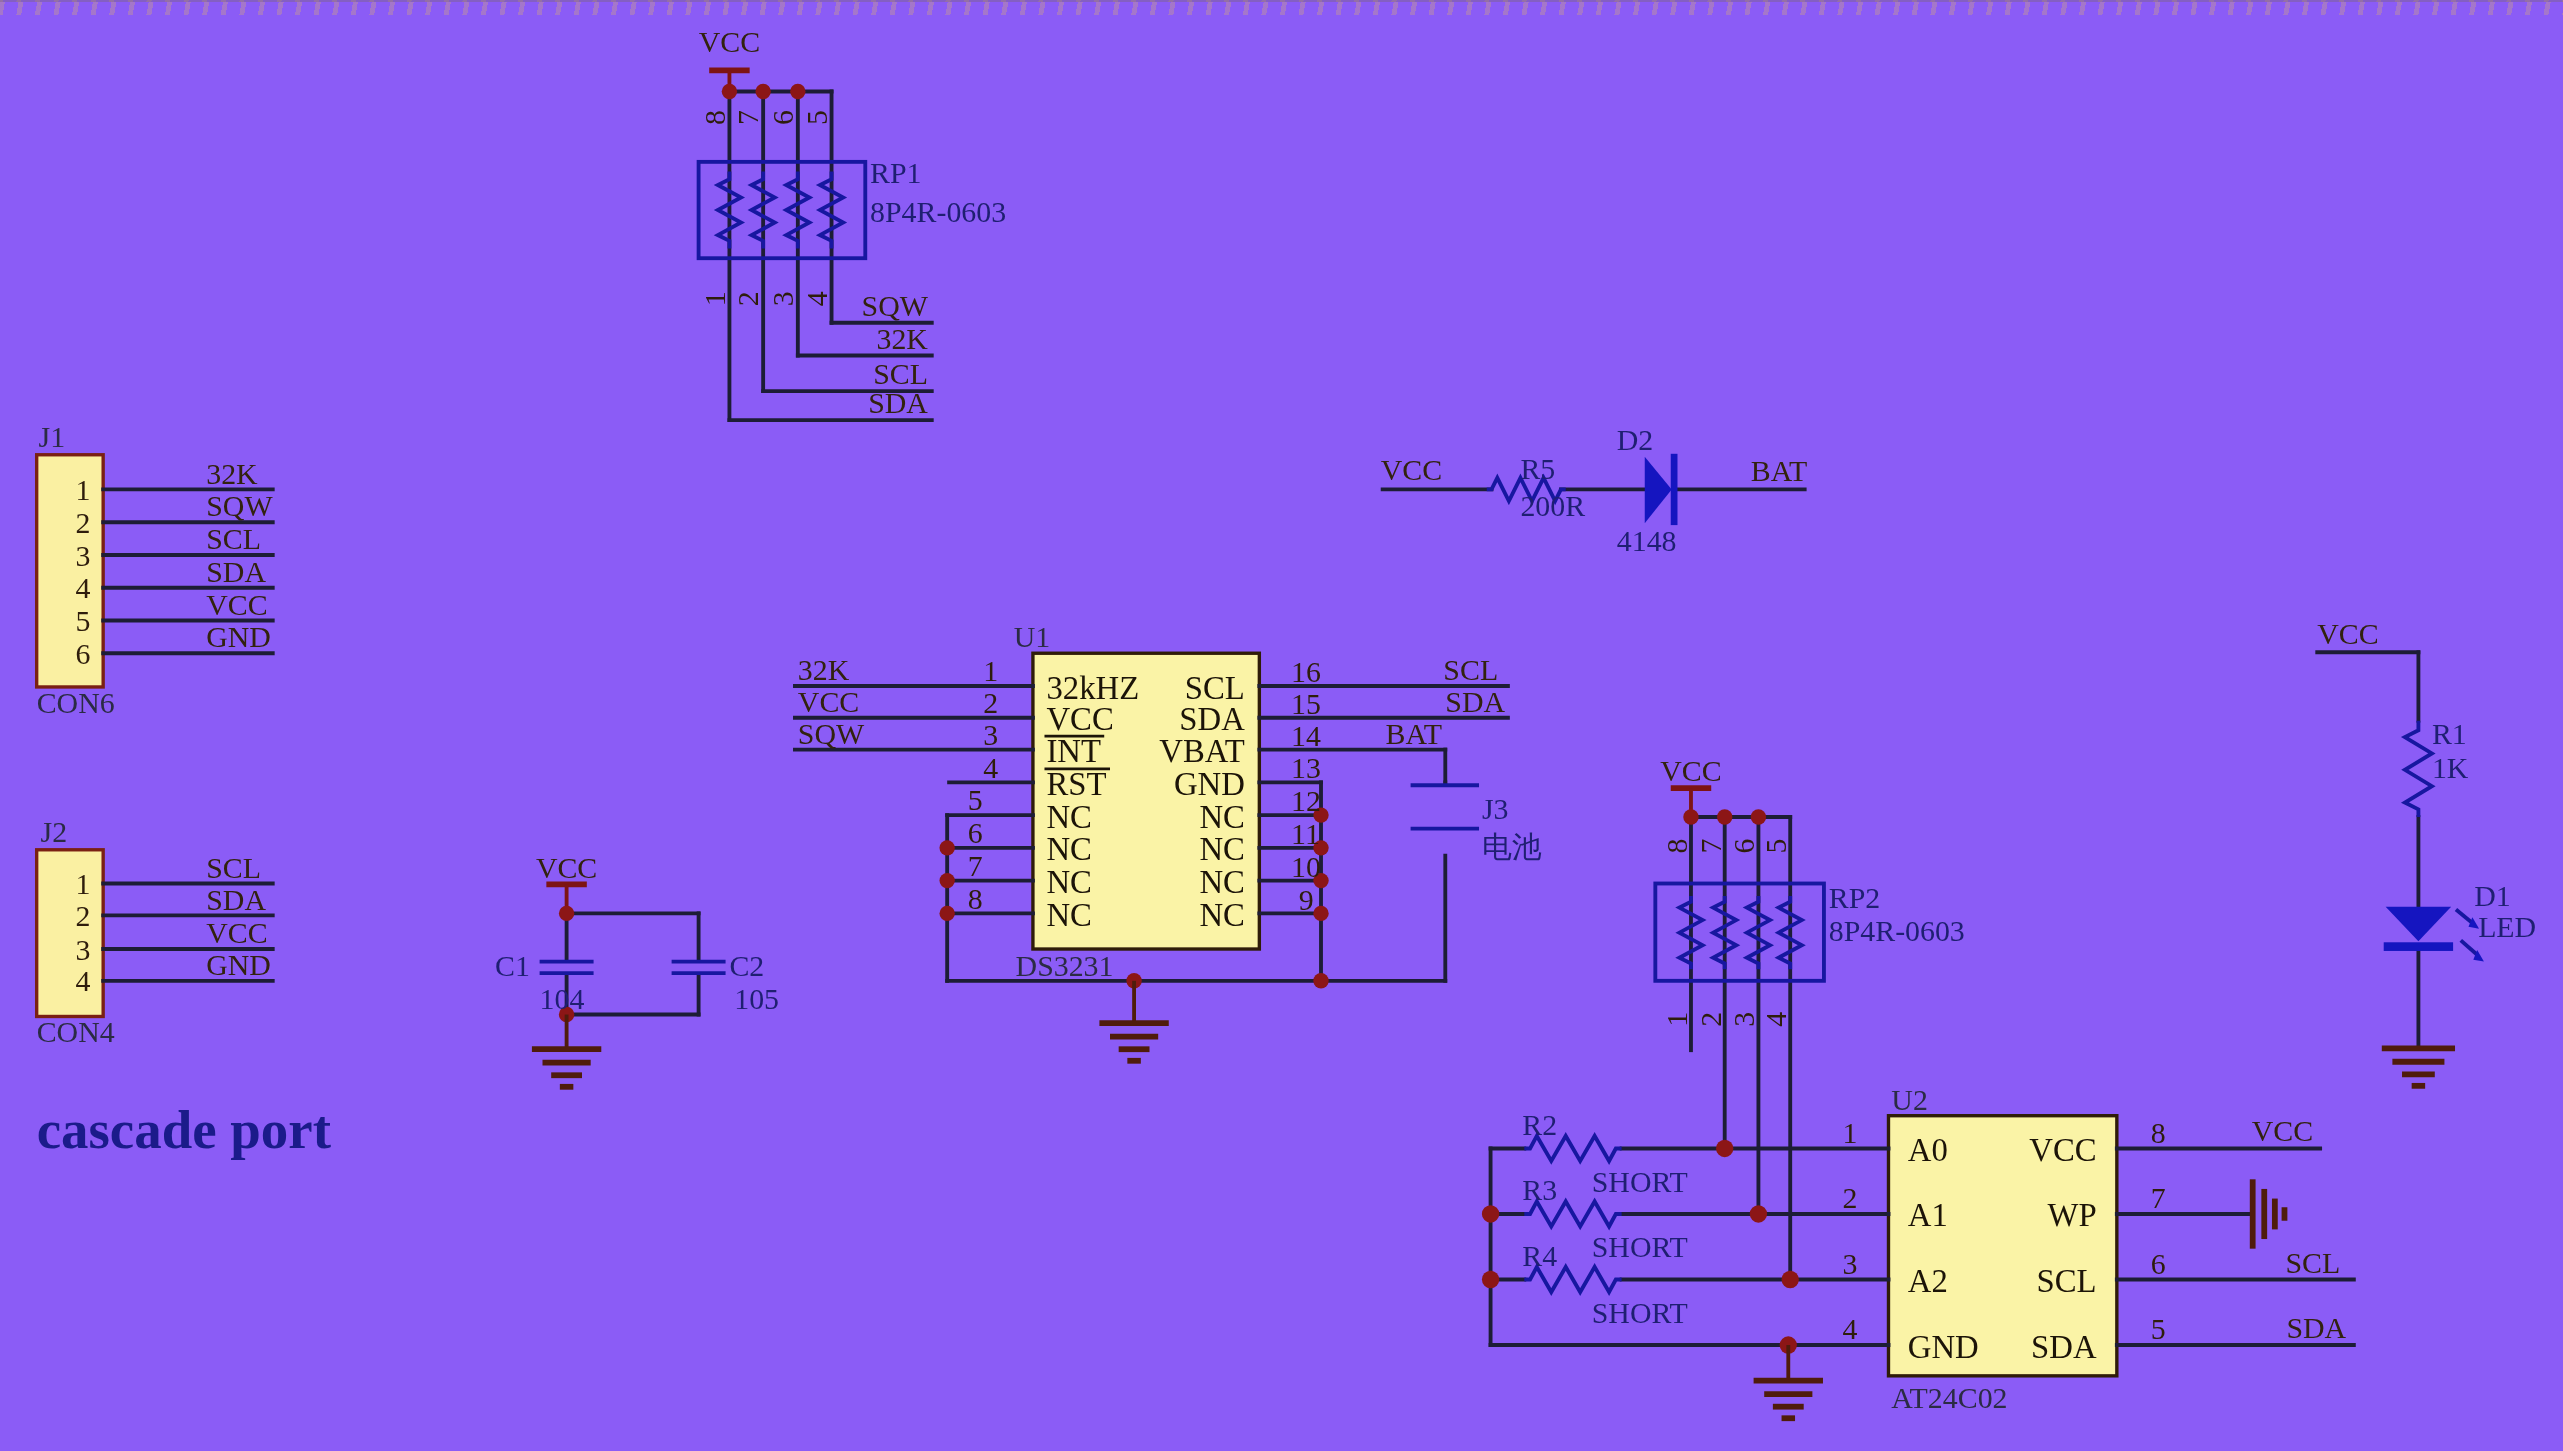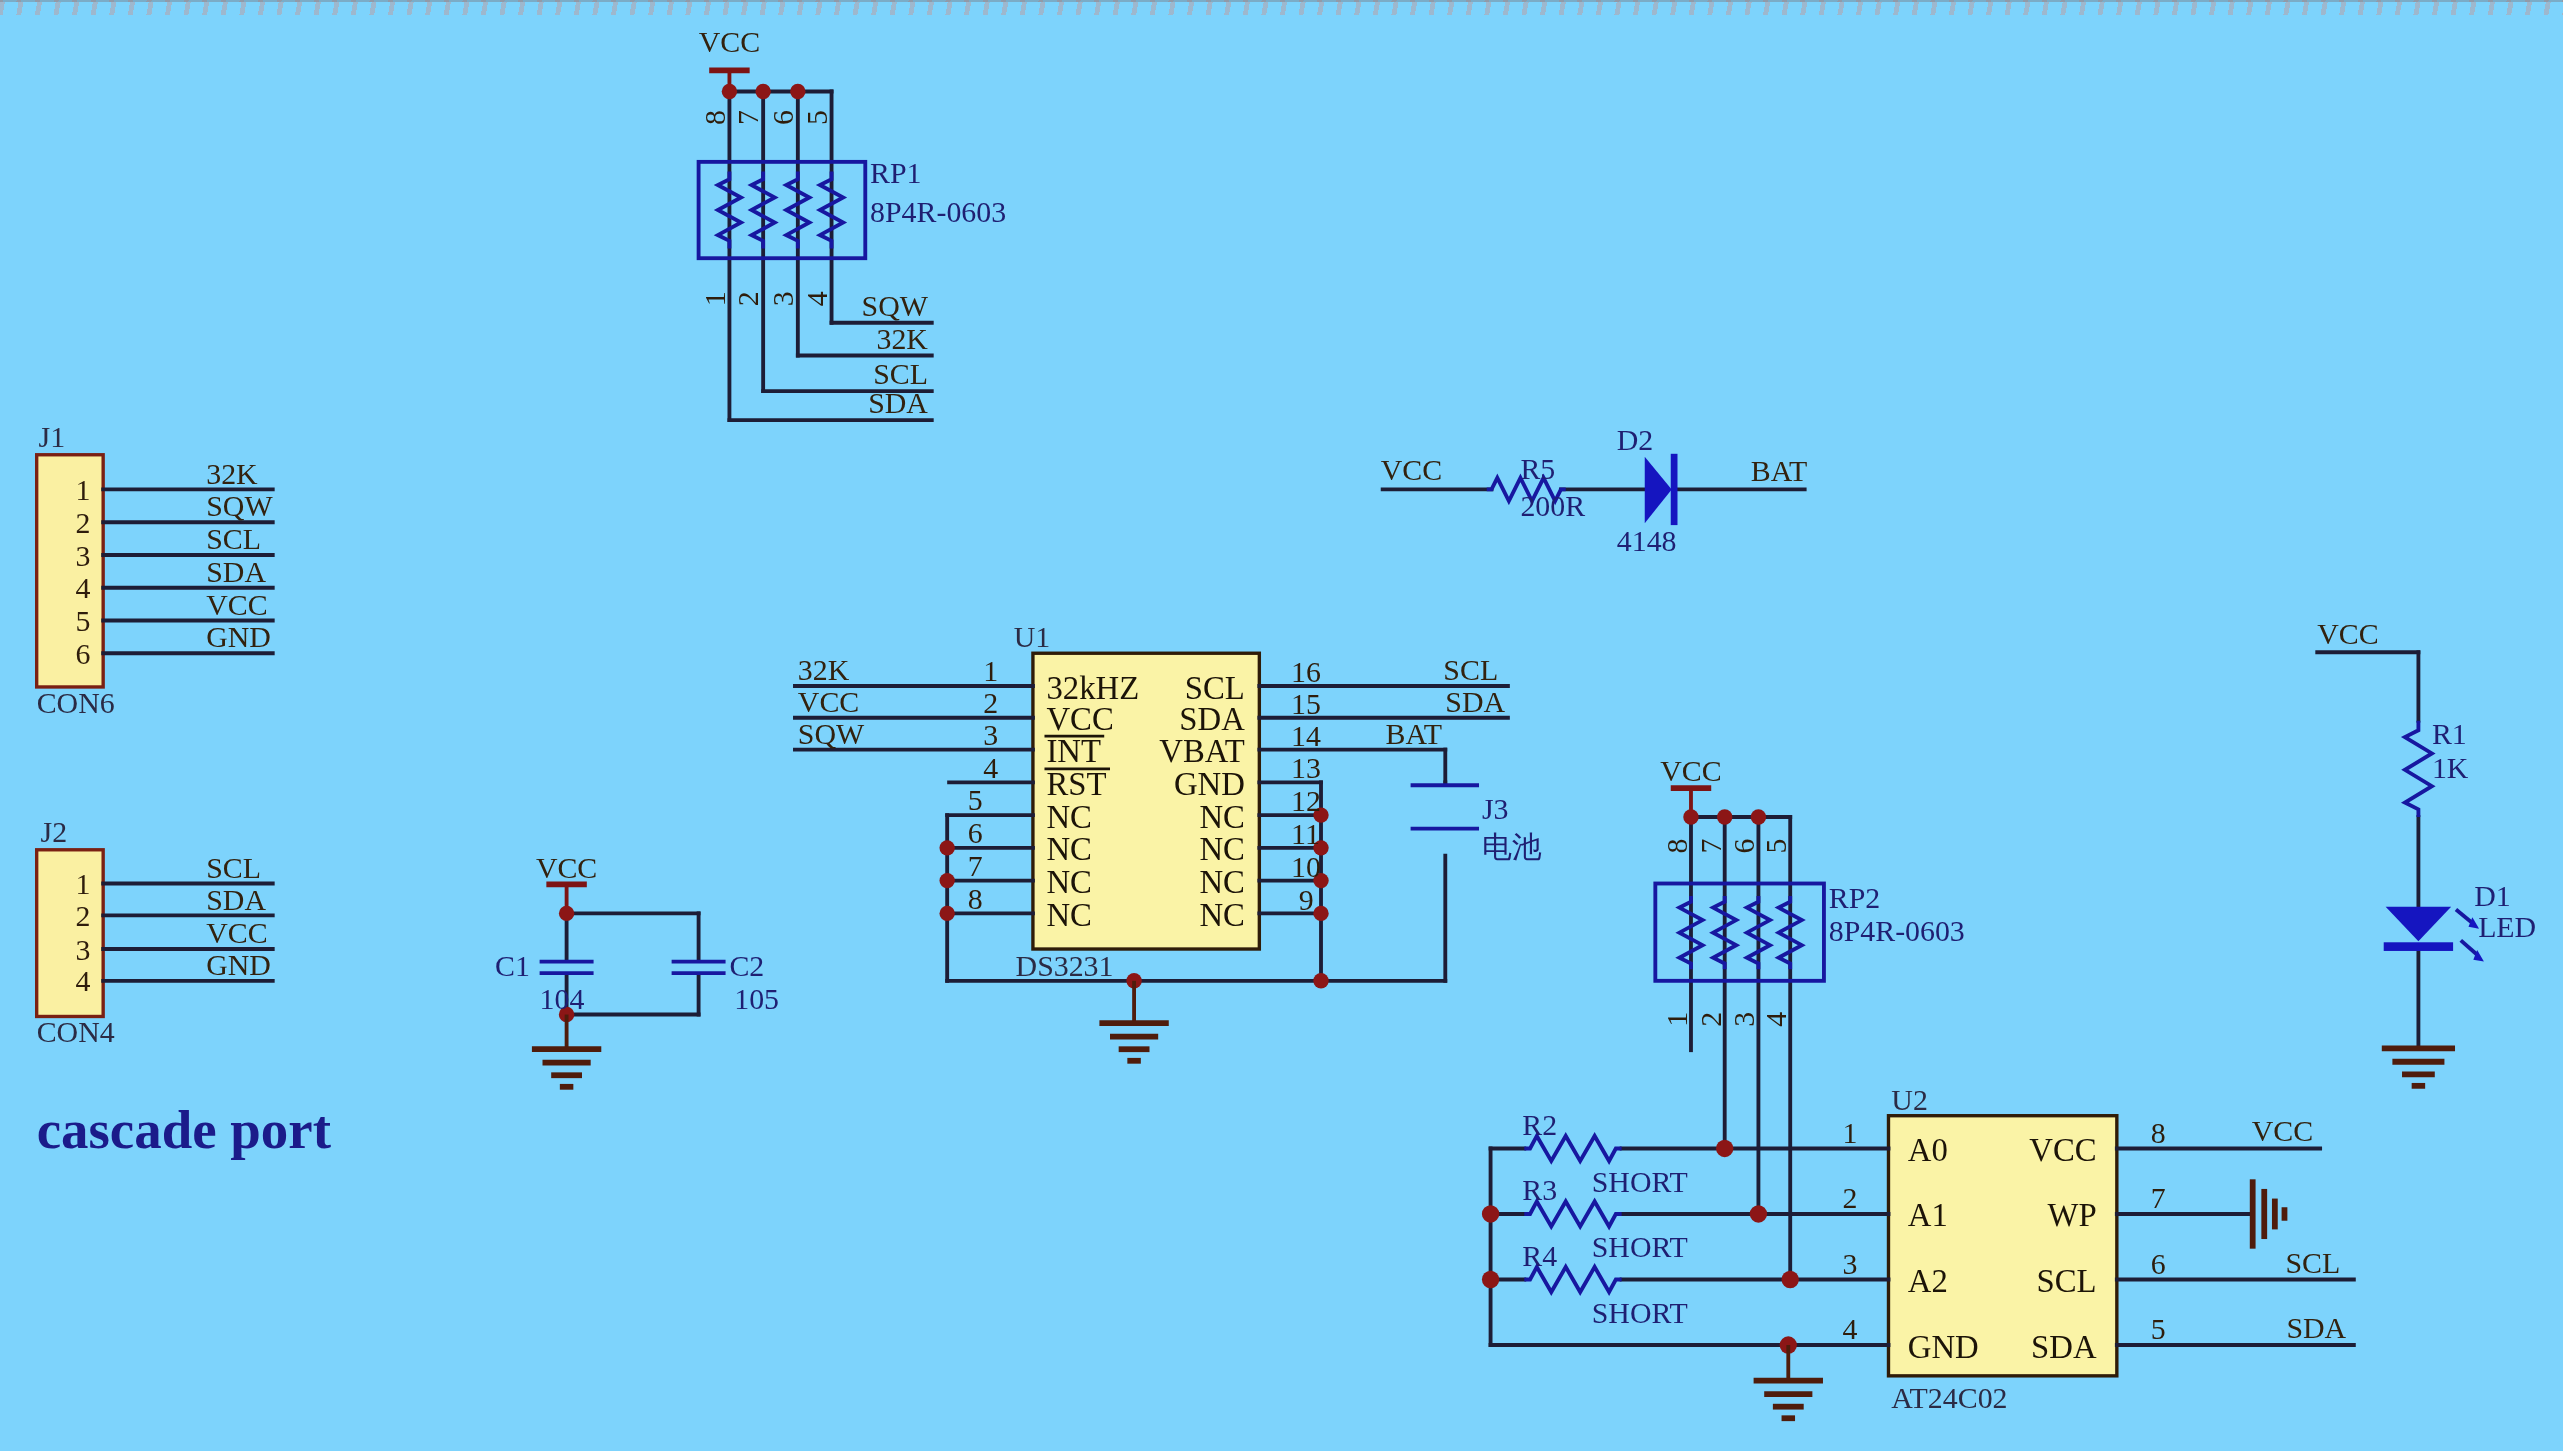--- a/index.html
+++ b/index.html
@@ -1,16 +1,16 @@
 <!DOCTYPE html>
 <html><head>
 <meta charset="utf-8">
 <style>
   html,body{margin:0;padding:0;background:#e8e8e8;}
-  .stage{position:relative;width:2563px;height:1451px;background:#7dd3fc;overflow:hidden;
+  .stage{position:relative;width:2563px;height:1451px;background:#8b5cf6;overflow:hidden;
          font-family:"Liberation Serif","DejaVu Serif",serif;}
   .top-artifact{position:absolute;left:0;top:0;width:2563px;height:12.5px;
     background:repeating-linear-gradient(100deg, rgba(196,150,150,.45) 0 4.8px, rgba(252,250,222,0) 4.8px 18.3px);
     border-top:2.9px solid rgba(120,100,100,.35);}
   svg{position:absolute;left:0;top:0;}
   svg text{font-family:"Liberation Serif","DejaVu Serif",serif;fill:#32220f;font-size:31px;}
   text.navy{fill:#1f1f72;}
   text.dsg{fill:#2b2b45;}
   text.icname{fill:#1c1408;font-size:34px;}
   text.cascade{fill:#1b1b8a;font-size:57px;font-weight:bold;}

